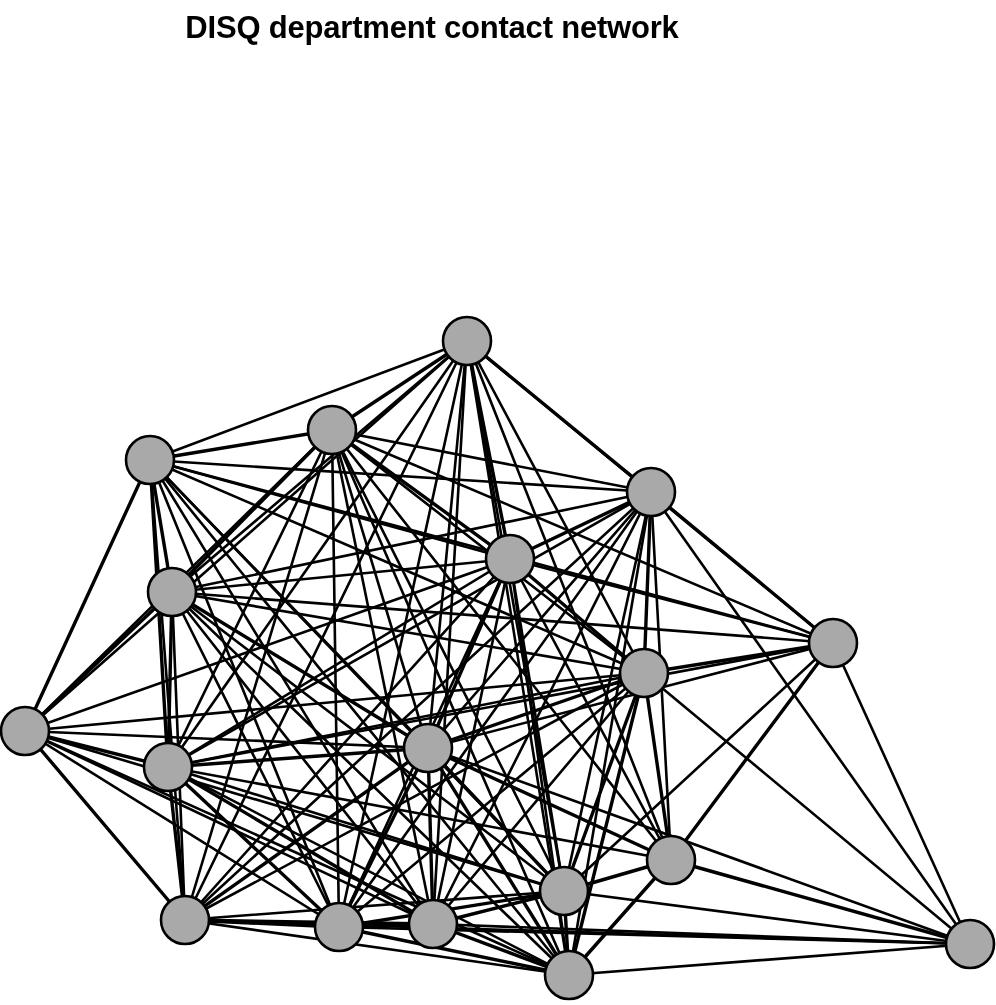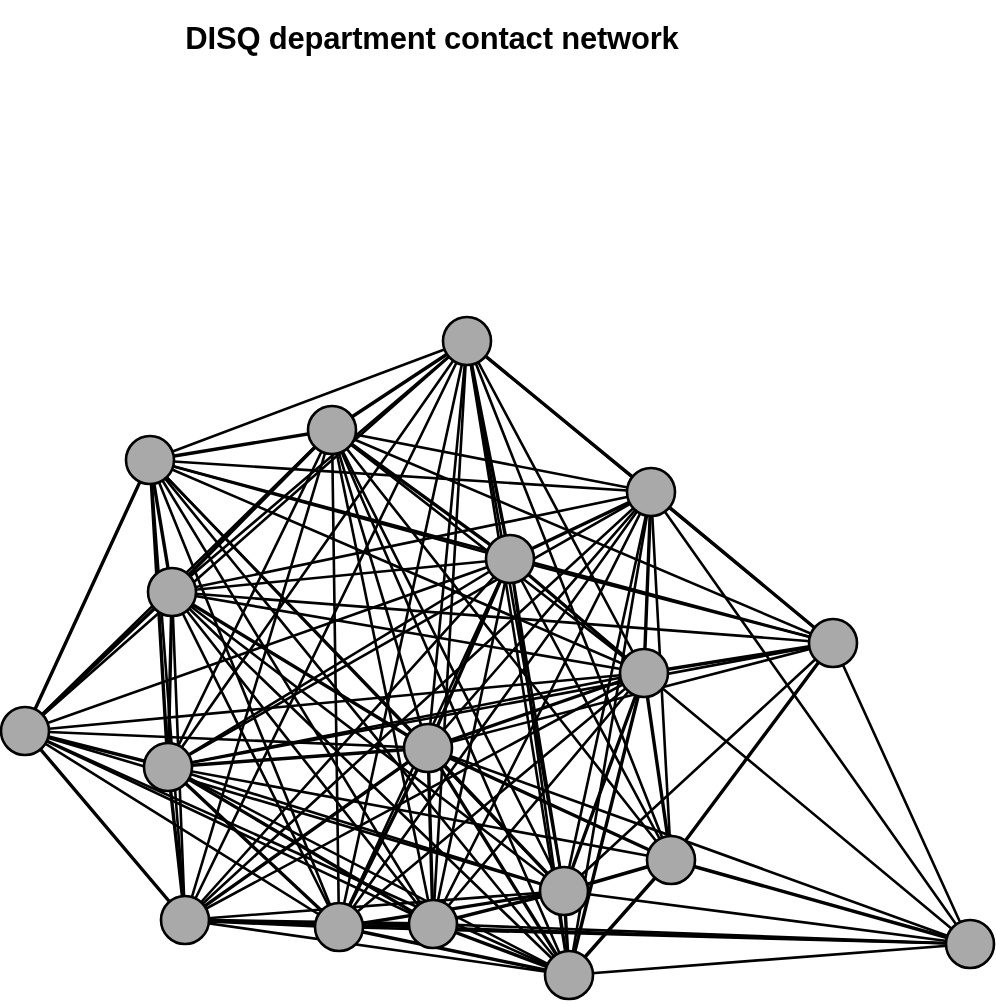--- a/index.html
+++ b/index.html
@@ -15,21 +15,21 @@
   }
   #page {
     position: relative;
     width: 996px;
     height: 1005px;
     background: #ffffff;
   }
   #plot-title {
     position: absolute;
     left: 0;
-    top: 16px;
+    top: 5px;
     width: 864px;
     text-align: center;
     font-family: "Liberation Sans", sans-serif;
     font-weight: bold;
     font-size: 31px;
     letter-spacing: -0.2px;
     color: #000000;
     line-height: 46px;
     white-space: nowrap;
   }

